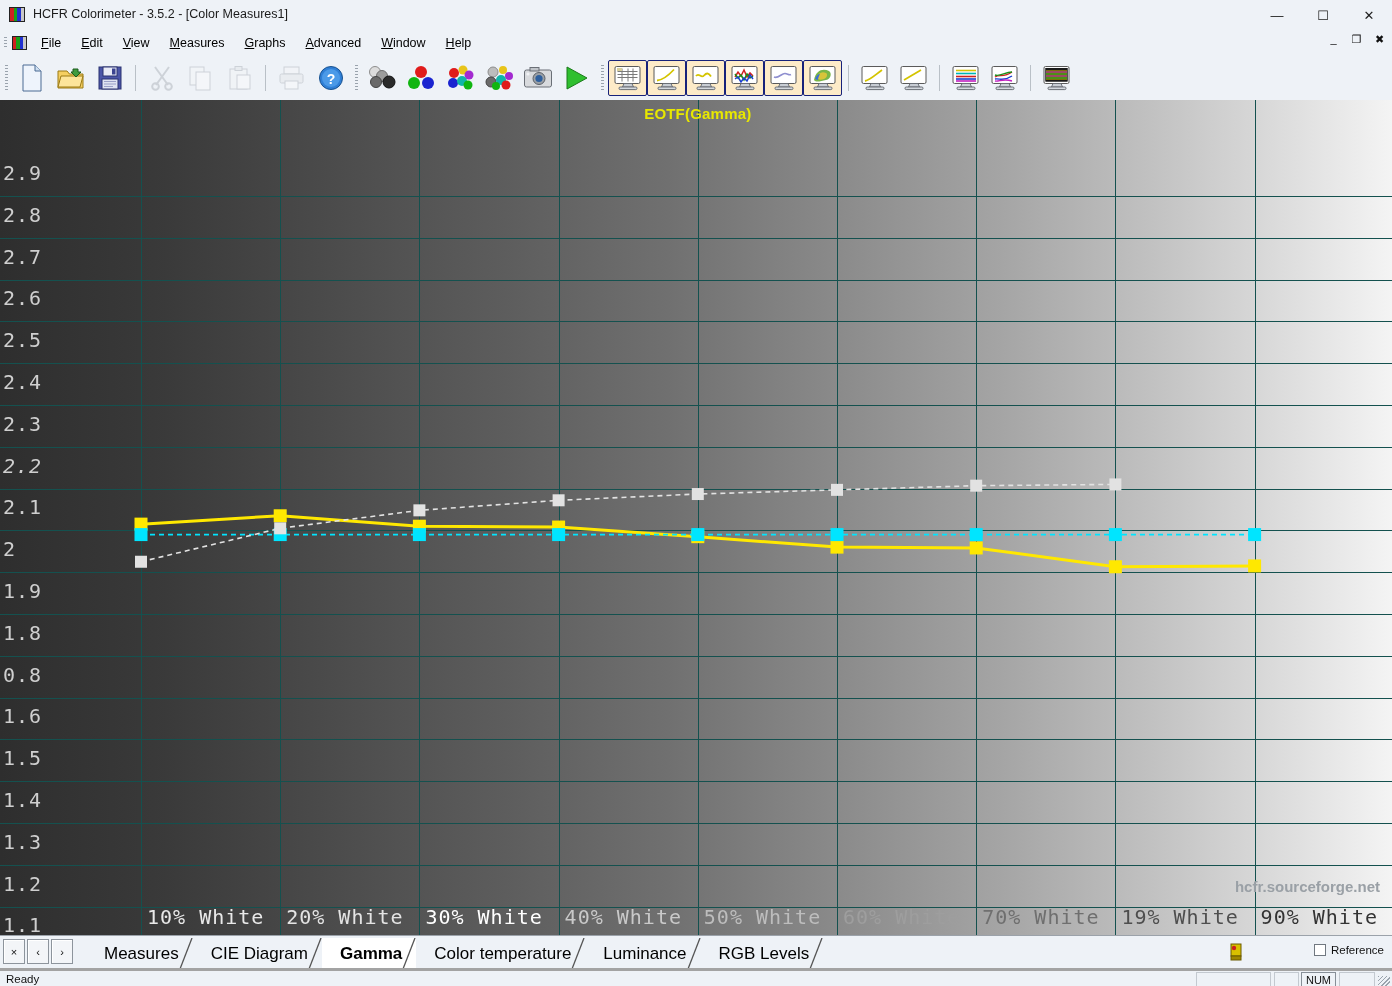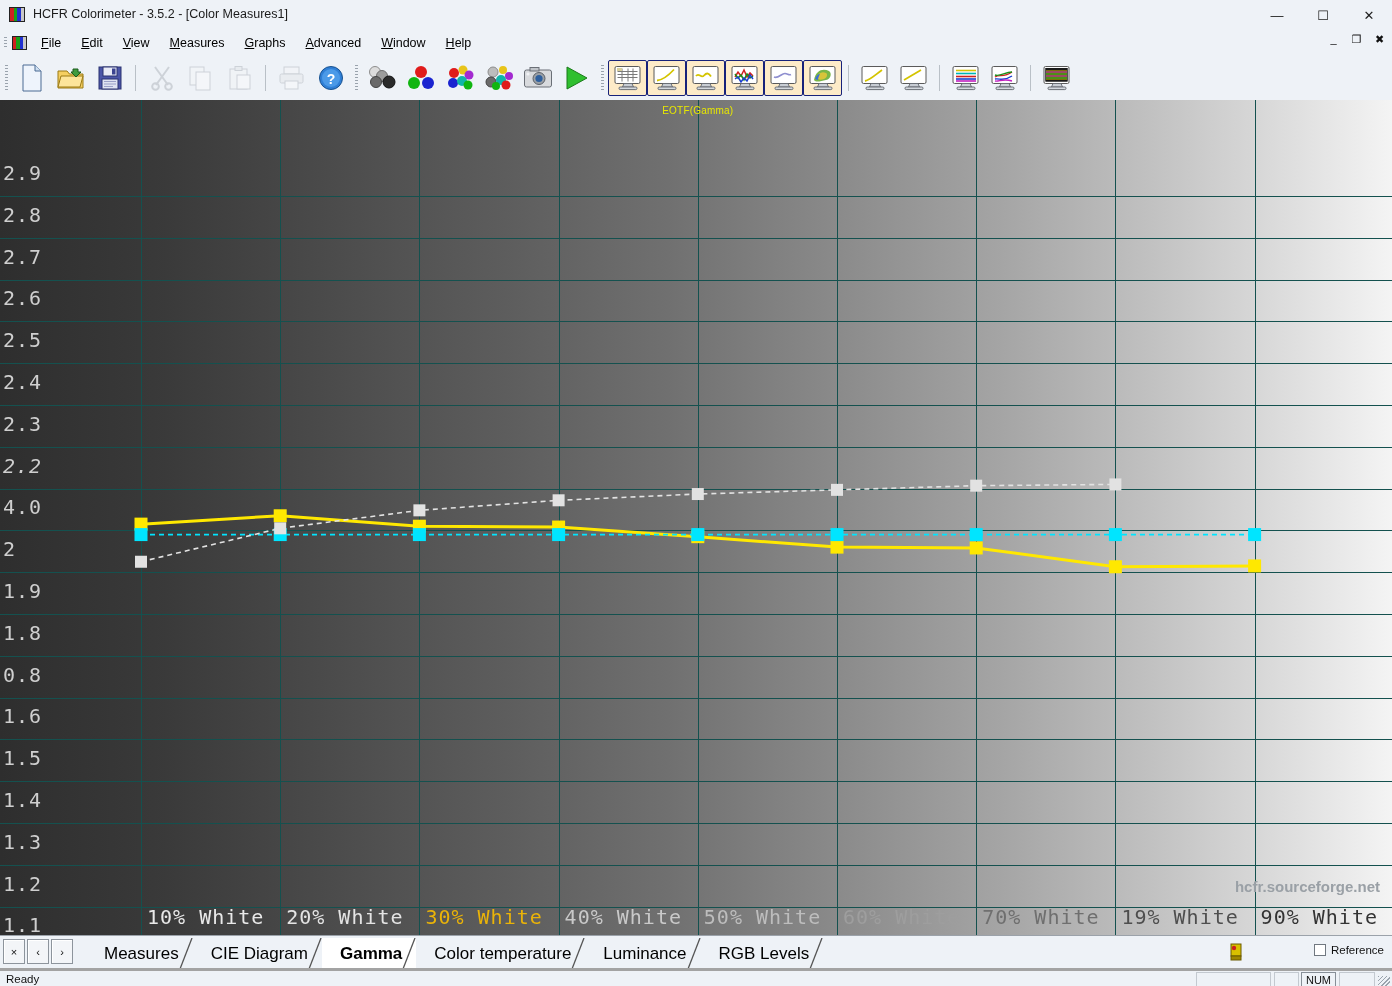--- a/index.html
+++ b/index.html
@@ -67,21 +67,21 @@
   .chart-bg{position:absolute;inset:0;
     background:linear-gradient(to right,#2e2e2e 0%,#3a3a3a 12%,#4d4d4d 25%,#5e5e5e 37%,
       #707070 48%,#8a8a8a 60%,#a5a5a5 72%,#c2c2c2 83%,#dcdcdc 92%,#f4f4f4 100%);}
   .grid-line{position:absolute;background:#14514f;}
   .grid-h{left:0;width:1392px;height:1px;}
   .grid-v{top:0;width:1px;height:835px;}
   .ylab{position:absolute;left:3px;font-family:"DejaVu Sans Mono","Liberation Mono",monospace;
     font-size:20px;color:#cfcfcf;letter-spacing:1px;line-height:1;}
   .xlab{position:absolute;bottom:8px;font-family:"DejaVu Sans Mono","Liberation Mono",monospace;
     font-size:20px;letter-spacing:1px;white-space:nowrap;line-height:1;}
-  .chart-title{position:absolute;top:5px;font-size:10px;color:#e8e800;font-weight:normal;
+  .chart-title{position:absolute;top:5px;font-size:15px;color:#e8e800;font-weight:bold;
     transform:translateX(-50%);letter-spacing:.2px;}
   .watermark{position:absolute;right:12px;bottom:40px;font-size:15px;color:#9aa0a6;font-weight:bold;}
   .svg-layer{position:absolute;inset:0;}
 
   
   .tabbar{position:absolute;left:0;top:935px;width:1392px;height:33px;background:#eef2f7;
     border-top:1px solid #9ba2aa;}
   .navbtns{position:absolute;left:3px;top:3px;display:flex;gap:2px;}
   .navb{width:22px;height:25px;border:1px solid #8d949c;background:#f3f5f8;
     display:flex;align-items:center;justify-content:center;font-size:11px;color:#111;
@@ -416,36 +416,36 @@
       </div>
     <div id="ylabels">
         <div class="ylab" style="top: 63px;">2.9</div>
         <div class="ylab" style="top: 104.8px;">2.8</div>
         <div class="ylab" style="top: 146.6px;">2.7</div>
         <div class="ylab" style="top: 188.4px;">2.6</div>
         <div class="ylab" style="top: 230.2px;">2.5</div>
         <div class="ylab" style="top: 272px;">2.4</div>
         <div class="ylab" style="top: 313.8px;">2.3</div>
         <div class="ylab" style="top: 355.6px; font-style: italic;">2.2</div>
-        <div class="ylab" style="top: 397.4px;">4.0</div>
+        <div class="ylab" style="top: 397.4px;">2.1</div>
         <div class="ylab" style="top: 439.2px;">2</div>
         <div class="ylab" style="top: 481px;">1.9</div>
         <div class="ylab" style="top: 522.8px;">1.8</div>
         <div class="ylab" style="top: 564.6px;">0.8</div>
         <div class="ylab" style="top: 606.4px;">1.6</div>
         <div class="ylab" style="top: 648.2px;">1.5</div>
         <div class="ylab" style="top: 690px; text-align: right;">1.4</div>
         <div class="ylab" style="top: 731.8px;">1.3</div>
         <div class="ylab" style="top: 773.6px;">1.2</div>
         <div class="ylab" style="top: 815.4px;">1.1</div>
       </div>
     <div id="xlabels">
         <div class="xlab" style="left: 147px; color: rgb(233, 233, 233);">10% White</div>
         <div class="xlab" style="left: 286.2px; color: rgb(228, 228, 228);">20% White</div>
-        <div class="xlab" style="left: 425.4px; color: #eab308;">30% White</div>
+        <div class="xlab" style="left: 425.4px; color: #ffffff;">30% White</div>
         <div class="xlab" style="left: 564.6px; color: rgb(201, 201, 201);">40% White</div>
         <div class="xlab" style="left: 703.8px; color: rgb(189, 189, 189);">50% White</div>
         <div class="xlab" style="left: 843px; color: rgb(158, 158, 158);">60% White</div>
         <div class="xlab" style="left: 982.2px; color: rgb(111, 111, 111);">70% White</div>
         <div class="xlab" style="left: 1121.4px; color: rgb(78, 78, 78);">19% White</div>
         <div class="xlab" style="left: 1260.6px; color: rgb(51, 51, 51);">90% White</div>
       </div>
     <div class="chart-title" id="charttitle" style="left: 697.8px;">EOTF(Gamma)</div>
     <svg class="svg-layer" id="plot" width="1392" height="835">
         <g>

